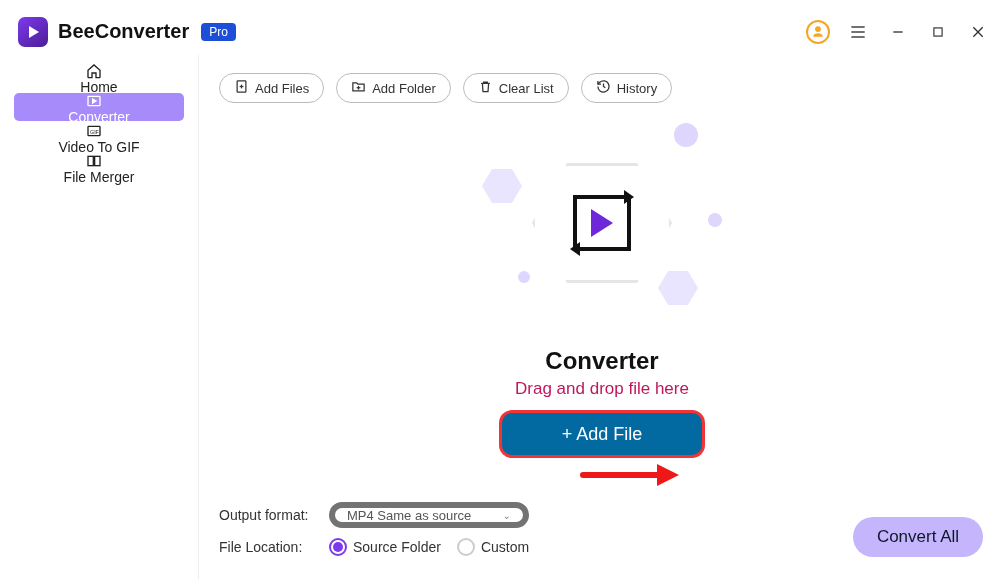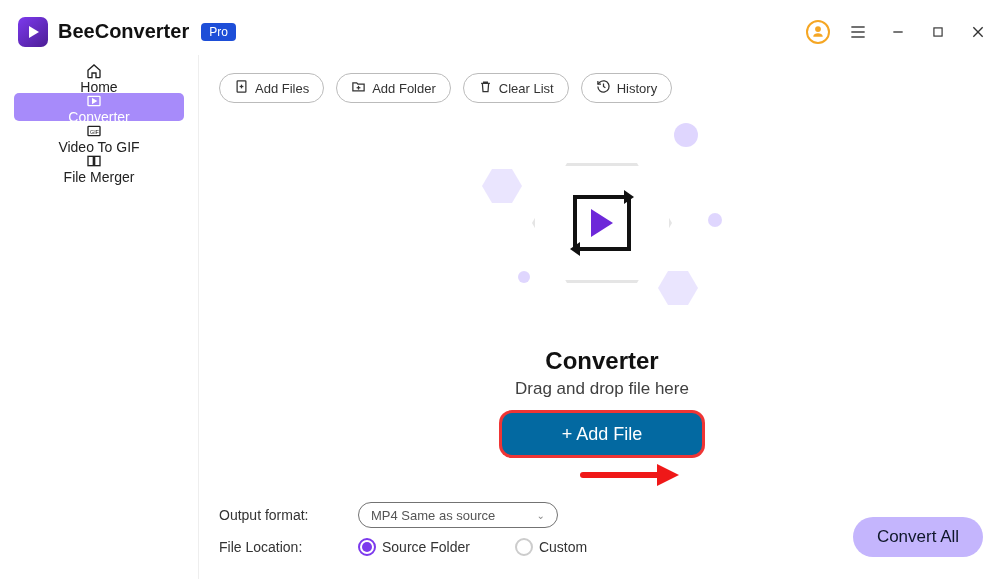--- a/index.html
+++ b/index.html
@@ -28,27 +28,27 @@
   .arrow-top,.arrow-bot{position:absolute;left:6px;right:6px;height:4px;background:#111;}
   .arrow-top{top:2px;} .arrow-bot{bottom:2px;}
   .arrow-top::after{content:"";position:absolute;right:-3px;top:-5px;border-left:10px solid #111;border-top:7px solid transparent;border-bottom:7px solid transparent;}
   .arrow-bot::after{content:"";position:absolute;left:-3px;top:-5px;border-right:10px solid #111;border-top:7px solid transparent;border-bottom:7px solid transparent;}
   .side-l,.side-r{position:absolute;width:4px;background:#111;top:2px;bottom:2px;}
   .side-l{left:6px;} .side-r{right:6px;}
   .play-tri{position:absolute;top:50%;left:50%;transform:translate(-50%,-50%);width:0;height:0;border-left:22px solid #6d28d9;border-top:14px solid transparent;border-bottom:14px solid transparent;}
   .blob{position:absolute;border-radius:50%;background:#c4b5fd;opacity:.55;}
   .hex-sm{clip-path:polygon(25% 0,75% 0,100% 50%,75% 100%,25% 100%,0 50%);}
   .headline{font-size:24px;font-weight:700;color:#111;margin-top:24px;}
-  .sub{font-size:17px;color:#404040;margin-top:4px;}
+  .sub{font-size:17px;color:#be185d;margin-top:4px;}
   .add-file-btn{margin-top:14px;width:200px;height:42px;border-radius:10px;background:#0369a1;color:#fff;font-size:18px;font-weight:500;border:none;cursor:pointer;position:relative;box-shadow:0 0 0 3px #ef3535;}
   .red-arrow{position:absolute;left:380px;top:405px;width:100px;height:30px;}
   .bottom{padding:6px 20px 16px;font-size:14px;color:#333;}
-  .row{display:flex;align-items:center;height:32px;gap:29px;}
+  .row{display:flex;align-items:center;height:32px;}
   .lbl{width:110px;}
-  .select{border:1px solid #737373;border-radius:14px;height:26px;width:200px;padding:0 12px;display:flex;align-items:center;justify-content:space-between;font-size:13px;color:#555;cursor:pointer;}
+  .select{border:6px solid #737373;border-radius:14px;height:26px;width:200px;padding:0 12px;display:flex;align-items:center;justify-content:space-between;font-size:13px;color:#555;cursor:pointer;}
   .radio{width:18px;height:18px;border-radius:50%;border:2px solid #ccc;margin-right:6px;display:inline-flex;align-items:center;justify-content:center;}
   .radio.checked{border-color:#7c3aed;}
   .radio.checked::after{content:"";width:10px;height:10px;border-radius:50%;background:#7c3aed;}
   .convert-all{position:absolute;right:22px;bottom:22px;width:130px;height:40px;border-radius:20px;background:#c4b5fd;color:#0f172a;font-size:17px;font-weight:500;border:none;cursor:pointer;}
 </style>
 </head>
 <body>
 
 <div class="titlebar">
   <div class="logo"></div>

